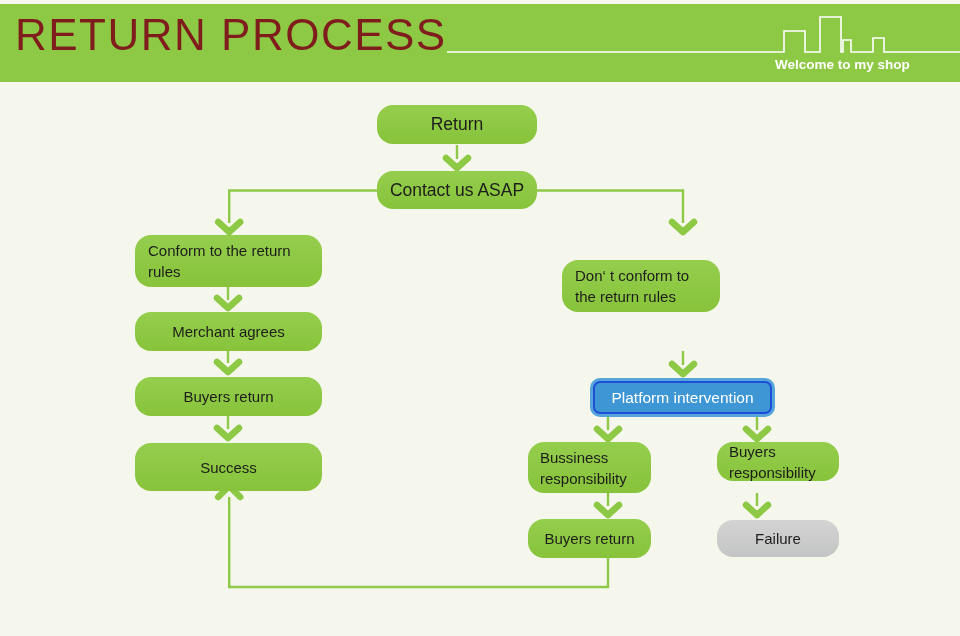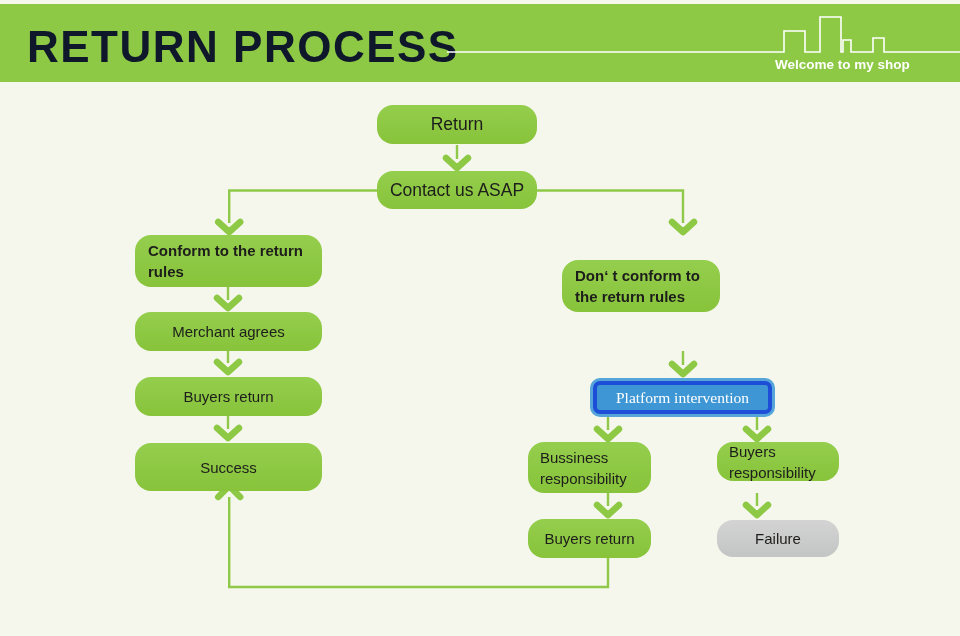--- a/index.html
+++ b/index.html
@@ -14,23 +14,23 @@
   .page { position: absolute; inset: 0; }
 
   
   .header {
     position: absolute; left: 0; top: 4px;
     width: 960px; height: 78px;
     background: #8dc944;
   }
   .header-title {
     position: absolute; left: 15px; top: 9px;
-    margin: 12px;
-    font-size: 44px; font-weight: 700; letter-spacing: 1.5px;
-    color: #0f172a; line-height: 1;
+    margin: 0;
+    font-size: 44px; font-weight: 400; letter-spacing: 1.5px;
+    color: #7f1d1d; line-height: 1;
     white-space: nowrap;
   }
   .header-art { position: absolute; left: 0; top: 0; width: 960px; height: 78px; }
   .header-tagline {
     position: absolute; left: 775px; top: 53px; width: 130px;
     font-size: 13.5px; font-weight: bold; color: #ffffff;
     white-space: nowrap;
   }
 
   
@@ -40,38 +40,38 @@
   .node {
     position: absolute; z-index: 1;
     box-sizing: border-box;
     border-radius: 16px;
     background: linear-gradient(180deg, #94ce4d 0%, #88c33b 100%);
     color: #1d1d1b;
     display: flex; align-items: center;
     font-size: 15px; line-height: 21px;
   }
   .center { justify-content: center; text-align: center; }
-  .leftpad { padding-left: 13px; padding-right: 18px; text-align: left; font-weight: bold; }
+  .leftpad { padding-left: 13px; padding-right: 18px; text-align: left; }
   .big { font-size: 17.5px; }
 
   .n-return    { left: 377px; top: 105px; width: 160px; height: 39px; }
   .n-contact   { left: 377px; top: 171px; width: 160px; height: 38px; }
   .n-conform   { left: 135px; top: 235px; width: 187px; height: 52px; }
   .n-magrees   { left: 135px; top: 312px; width: 187px; height: 39px; }
   .n-breturn-l { left: 135px; top: 377px; width: 187px; height: 39px; }
   .n-success   { left: 135px; top: 443px; width: 187px; height: 48px; }
   .n-dconform  { left: 562px; top: 235px; width: 158px; height: 52px; margin-top: 25px; }
   .n-mdagrees  { left: 589px; top: 312px; width: 187px; height: 39px; }
   .n-platform  {
     left: 593px; top: 381px; width: 179px; height: 33px;
     background: #3e97d4;
-    border: 4px solid #1d4ed8;
+    border: 2px solid #1d4ed8;
     box-shadow: 0 0 0 3px #55a5da;
     border-radius: 7px;
-    color: #ffffff; font-size: 15.5px; font-family: Liberation Serif, serif;
+    color: #ffffff; font-size: 15.5px;
   }
   .n-bussiness { left: 528px; top: 442px; width: 123px; height: 51px; padding-left: 12px; padding-right: 10px; }
   .n-bresp     { left: 717px; top: 442px; width: 122px; height: 39px; padding-left: 12px; padding-right: 6px; }
   .n-breturn-r { left: 528px; top: 519px; width: 123px; height: 39px; }
   .n-failure   {
     left: 717px; top: 520px; width: 122px; height: 37px;
     background: linear-gradient(180deg, #d3d3d3 0%, #c3c5c4 100%);
   }
 </style>
 </head>

